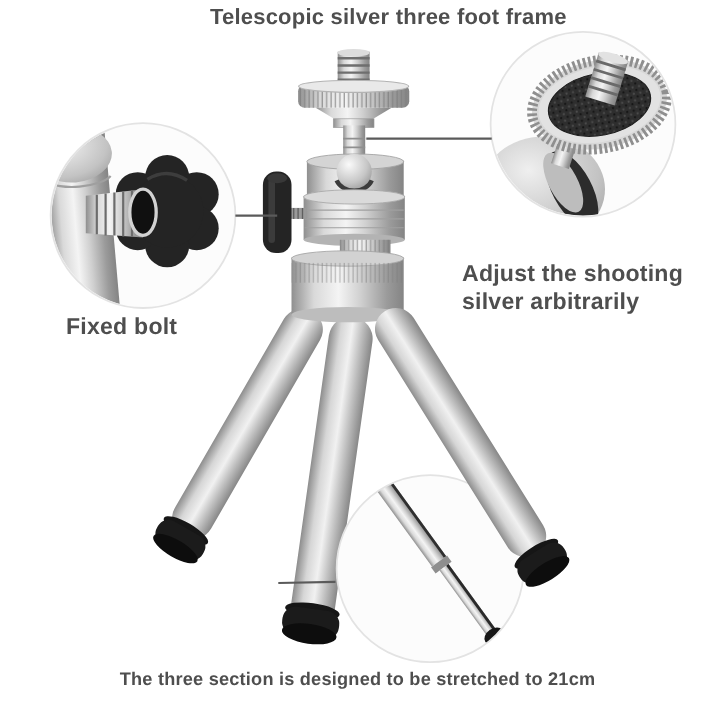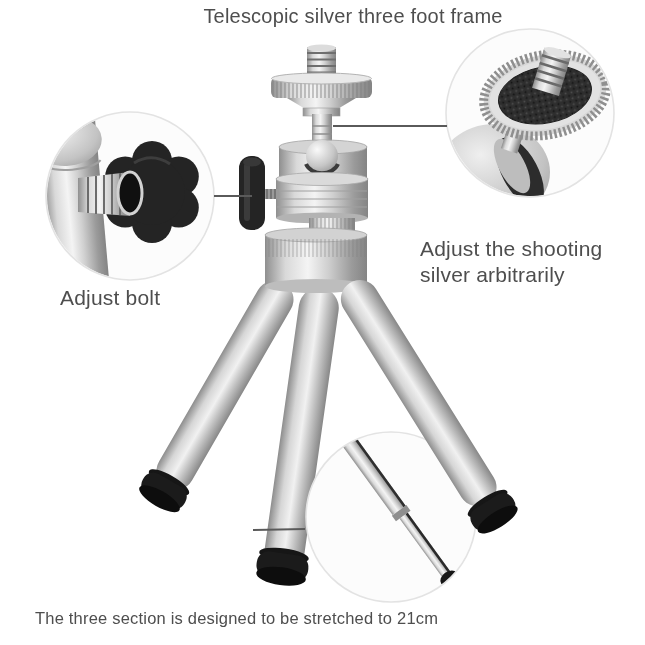--- a/index.html
+++ b/index.html
@@ -9,28 +9,28 @@
   }
   html,body{margin:0;padding:0;}
   body{
     width:645px;height:645px;position:relative;overflow:hidden;
     background:var(--background);
     font-family:"Liberation Sans", sans-serif;
   }
   .stage{position:absolute;inset:0;}
   svg.scene{position:absolute;left:0;top:0;}
   .label{
-    position:absolute;font-weight:normal;color:var(--text);
+    position:absolute;font-weight:bold;color:var(--text);
     letter-spacing:.2px;white-space:nowrap;
   }
   .title{top:5px;left:61px;width:584px;text-align:center;font-size:20px;}
   .head-note{left:420px;top:212px;font-size:21px;line-height:26px;margin-top:24px;}
   .head-note span{display:block;}
   .bolt-note{left:60px;top:286px;font-size:21px;}
-  .caption{top:609px;left:35px;width:580px;font-size:16.5px;}
+  .caption{top:609px;left:35px;width:580px;text-align:center;font-size:16.5px;}
 </style>
 </head>
 <body>
 
 <div class="stage">
 
 <svg class="scene" width="645" height="645" viewBox="0 0 645 645">
   <defs>
     <linearGradient id="gV" x1="0" y1="0" x2="1" y2="0">
       <stop offset="0" stop-color="#8f8f8f"></stop>
@@ -227,16 +227,16 @@
   <line x1="253" y1="530" x2="305" y2="529" style="stroke:var(--callout-line)" stroke-width="2"></line>
 </svg>
 
   <div class="label title">Telescopic silver three foot frame</div>
 
   <div class="label head-note">
     <span>Adjust the shooting</span>
     <span>silver arbitrarily</span>
   </div>
 
-  <div class="label bolt-note">Adjust bolt</div>
+  <div class="label bolt-note">Fixed bolt</div>
 
   <div class="label caption">The three section is designed to be stretched to 21cm</div>
 </div>
 
 </body></html>

